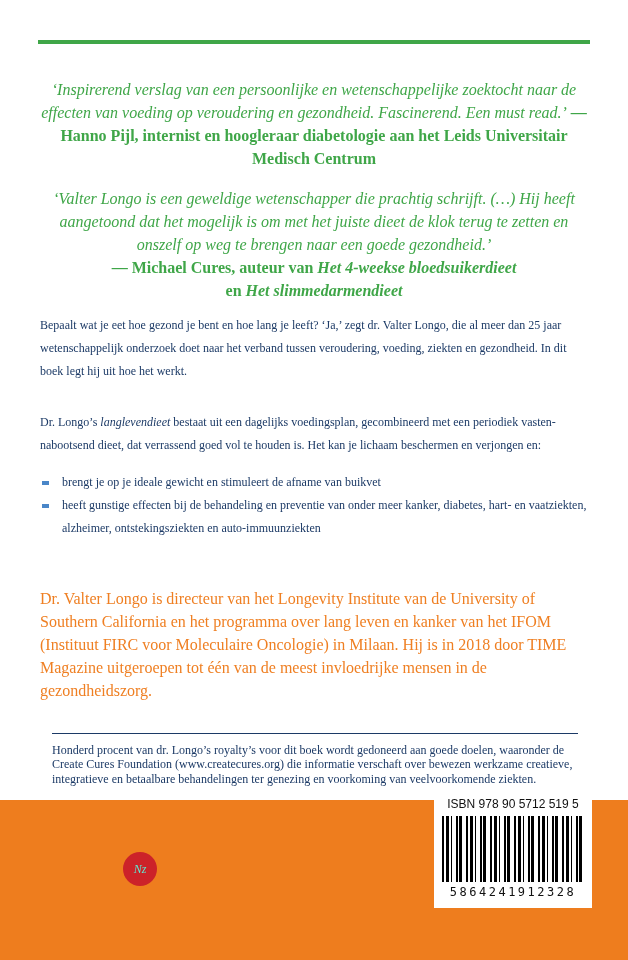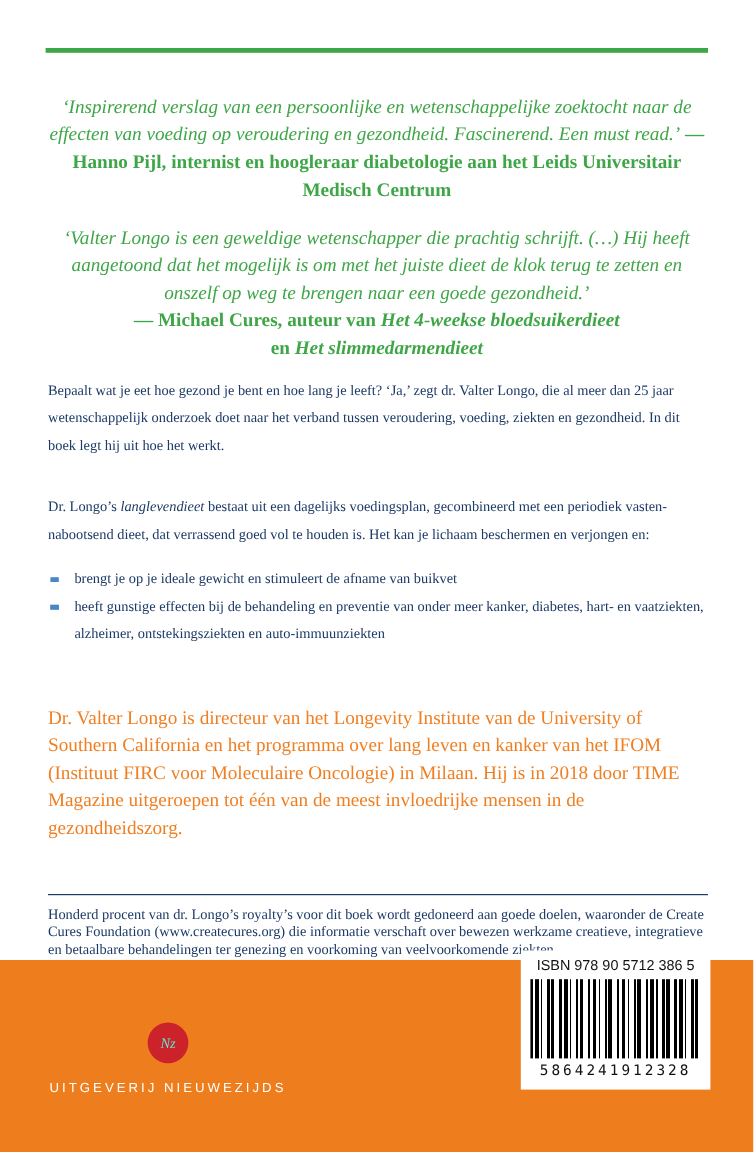--- a/index.html
+++ b/index.html
@@ -72,21 +72,21 @@
     margin: 0;
     color: var(--orange, #ef7f22);
     font-size: 16px;
     line-height: 23px;
   }
 
   
   .smallprint {
     position: absolute;
     left: 40px; right: 38px; bottom: 162px;
-    margin: 0;
+    margin: 12px;
     border-top: 1px solid var(--navy, #1c3a66);
     padding-top: 9px;
     color: var(--navy, #1c3a66);
     font-size: 12px;
     line-height: 14.5px;
   }
 
   
   .orange-footer {
     position: absolute;
@@ -196,23 +196,22 @@
 
   <p class="bio">Dr. Valter Longo is directeur van het Longevity Institute van de University of Southern California en het programma over lang leven en kanker van het IFOM (Instituut FIRC voor Moleculaire Oncologie) in Milaan. Hij is in 2018 door TIME Magazine uitgeroepen tot één van de meest invloedrijke mensen in de gezondheidszorg.</p>
 
   <p class="smallprint">Honderd procent van dr. Longo’s royalty’s voor dit boek wordt gedoneerd aan goede doelen, waaronder de Create Cures Foundation (www.createcures.org) die informatie verschaft over bewezen werkzame creatieve, integratieve en betaalbare behandelingen ter genezing en voorkoming van veelvoorkomende ziekten.</p>
 
   <footer class="orange-footer">
     <div class="publisher-block">
       <div class="logo-circle">
         <span class="logo-text">Nz</span>
       </div>
-      <div class="publisher-name">UITGEVERIJ NIEUWEZIJDS</div>
     </div>
   </footer>
 
   <div class="barcode-box">
-    <div class="isbn">ISBN 978 90 5712 386 5</div>
+    <div class="isbn">ISBN 978 90 5712 519 5</div>
     <div class="bars"></div>
     <div class="barcode-digits">5864241912328</div>
   </div>
 
 </div>
 
 </body></html>

